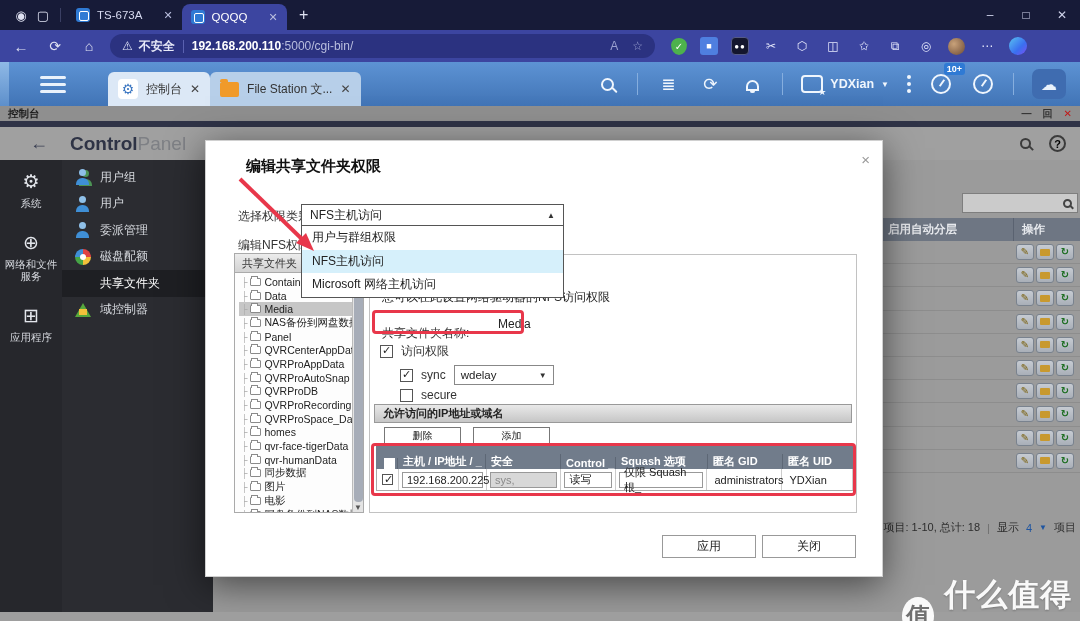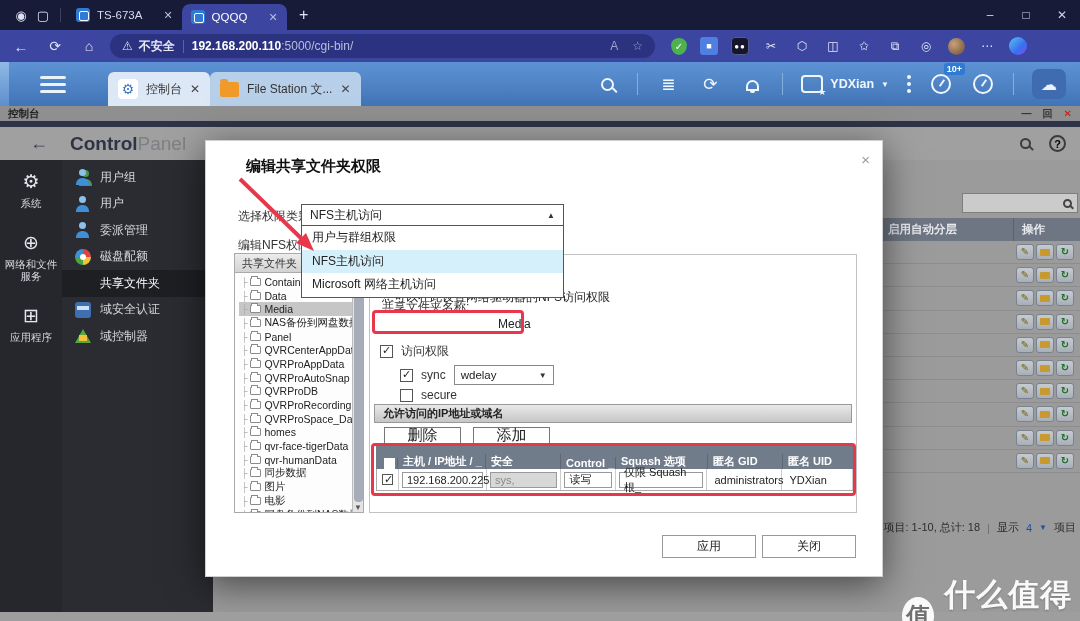--- a/index.html
+++ b/index.html
@@ -144,21 +144,21 @@
   #tree-scroll .thumb { width:9px; flex:1; margin:1px 0; background:#a7adb8; border-radius:4px; }
 
   #nfs-panel { position:absolute; left:163px; top:113px; width:488px; height:259px; border:1px solid #c2c2c2; background:#fff; }
   .redbox { position:absolute; border:3px solid #e8374a; border-radius:4px; z-index:4; pointer-events:none; }
   .cb { width:13px; height:13px; border:1.5px solid #555; background:#fff; position:relative; flex:none; }
   .cb.on::after { content:"✓"; position:absolute; left:1px; top:-2px; font-size:11px; color:#222; }
   .row-flex { position:absolute; display:flex; align-items:center; gap:8px; font-size:12px; color:#333; }
   #sync-sel { width:100px; height:20px; border:1px solid #888; display:flex; align-items:center; font-size:11.5px; padding:0 6px; color:#222; }
   #sync-sel .arr { margin-left:auto; font-size:8px; color:#333; }
   #allow-bar { position:absolute; left:4px; top:149px; width:478px; height:19px; background:linear-gradient(180deg,#e9e9e9,#c6c6c6); border:1px solid #999; font-size:11px; font-weight:bold; color:#222; display:flex; align-items:center; padding-left:8px; }
-  .sbtn { position:absolute; height:17px; border:1px solid #777; background:#fff; font-size:15px; color:#222; display:flex; align-items:center; justify-content:center; }
+  .sbtn { position:absolute; height:17px; border:1px solid #777; background:#fff; font-size:10px; color:#222; display:flex; align-items:center; justify-content:center; }
   #ptable { position:absolute; left:6px; top:191px; width:478px; font-size:11px; }
   #pt-head { display:flex; background:#717c8b; color:#fff; font-weight:bold; height:23px;align-items:flex-end; }
   #pt-head > div { border-right:1px solid #5d6775; display:flex; align-items:center; padding-left:5px; }
   #pt-row { display:flex; height:22px; background:#fff; border:1px solid #aaa; border-top:none; }
   #pt-row > div { border-right:1px solid #ccc; display:flex; align-items:center; padding:1px 3px; }
   .inp { border:1px solid #999; height:16px; display:flex; align-items:center; padding:0 4px; width:100%; background:#fff; color:#222; }
   .inp.dis { background:#d8d8d8; color:#8a8a8a; }
   .cw0{width:22px; justify-content:center;} .cw1{width:88px;} .cw2{width:75px;} .cw3{width:55px;} .cw4{width:92px;} .cw5{width:75px;} .cw6{width:71px;}
   .btn { position:absolute; height:23px; border:1px solid #999; background:#fff; font-size:12px; color:#222; display:flex; align-items:center; justify-content:center; }
 
@@ -342,24 +342,20 @@
     <div class="mitem" data-name="sidebar-menu-item">
       <span class="mi" data-name="quota-icon"><i></i></span>
       <span data-name="menu-item-label">磁盘配额</span>
     </div>
 
     <div class="mitem" data-name="sidebar-menu-item" data-sel="true">
       <span class="mi" data-name="sharedfolder-icon"><i></i></span>
       <span data-name="menu-item-label">共享文件夹</span>
     </div>
 
-    <div class="mitem" data-name="sidebar-menu-item">
-      <span class="mi" data-name="domainsec-icon"><i></i></span>
-      <span data-name="menu-item-label">域安全认证</span>
-    </div>
 
     <div class="mitem" data-name="sidebar-menu-item">
       <span class="mi" data-name="domaincontroller-icon"><i></i></span>
       <span data-name="menu-item-label">域控制器</span>
     </div>
   </div>
 
 <div class="abs" id="content" data-name="shared-folders-content">
   <div id="bg-search" data-name="folder-search-input">
       <span class="mag3" data-name="search-icon"></span>
@@ -577,21 +573,21 @@
       </div>
     <div id="tree-scroll" data-name="tree-scrollbar">
       <span data-name="scroll-up-icon">▲</span>
       <span class="thumb" data-name="scrollbar-thumb"></span>
       <span data-name="scroll-down-icon">▼</span>
     </div>
   </div>
 
   <div id="nfs-panel" data-name="nfs-settings-panel">
     <span class="lbl" style="left:12px;top:34px;color:#222" data-name="nfs-info-text">您可以在此设置网络驱动器的NFS访问权限</span>
-    <span class="lbl" style="left:12px;top:44px" data-name="folder-name-label">共享文件夹名称:</span>
+    <span class="lbl" style="left:12px;top:70px" data-name="folder-name-label">共享文件夹名称:</span>
     <span class="lbl" style="left:128px;top:62px;color:#222" data-name="folder-name-value">Media</span>
     <div class="redbox" style="left:2px;top:55px;width:152px;height:24px" data-name="name-highlight-annotation"></div>
 
     <div class="row-flex" style="left:10px;top:88px" data-name="access-permission-row">
       <span class="cb on" data-name="access-permission-checkbox"></span>
       <span data-name="access-permission-label">访问权限</span>
     </div>
     <div class="row-flex" style="left:30px;top:110px" data-name="sync-row">
       <span class="cb on" data-name="sync-checkbox"></span>
       <span data-name="sync-label">sync</span>

